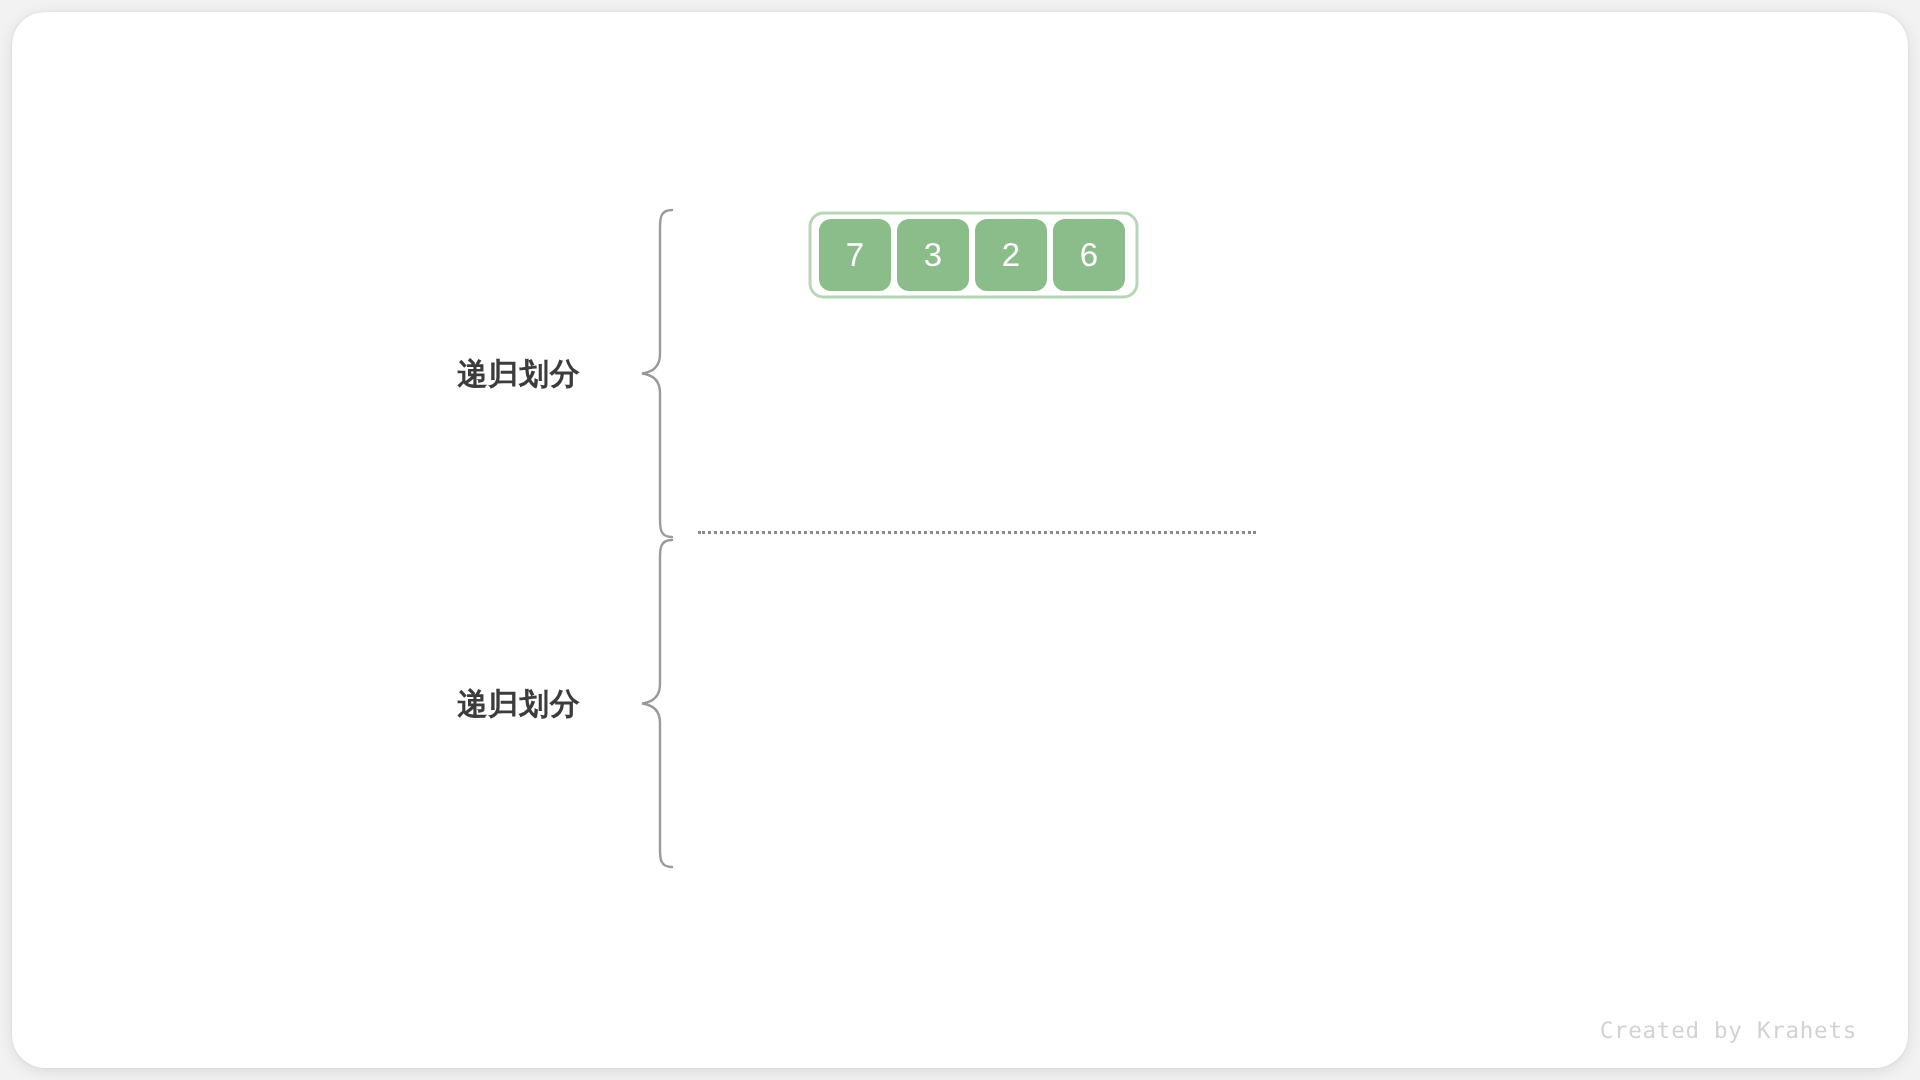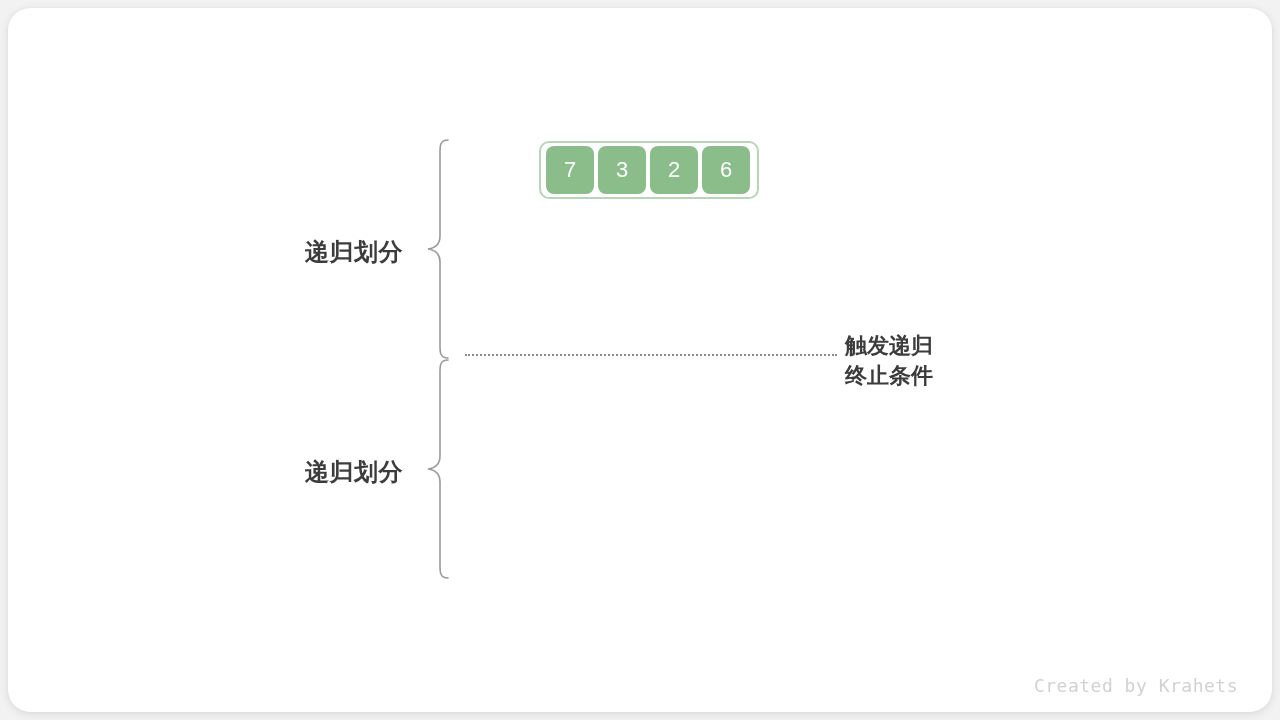--- a/index.html
+++ b/index.html
@@ -64,21 +64,21 @@
   
   .brace {
     position: absolute;
     left: 424px;
   }
   .brace svg { display: block; }
 
   
   .section-label {
     position: absolute;
-    font-size: 24px;
+    font-size: 20px;
     font-weight: bold;
     color: #3c3c3c;
     letter-spacing: 0.5px;
     white-space: nowrap;
   }
   #label-divide { left: 305px; top: 236px; }
   #label-merge  { left: 305px; top: 456px; }
 
   
   .dotted-line {
@@ -101,21 +101,21 @@
     line-height: 30px;
     white-space: nowrap;
   }
 
   
   .credit {
     position: absolute;
     right: 42px;
     bottom: 24px;
     font-family: "DejaVu Sans Mono", "Liberation Mono", monospace;
-    font-size: 18px;
+    font-size: 15px;
     color: #d2d2d2;
     letter-spacing: 0.5px;
     white-space: nowrap;
   }
 </style>
 </head>
 <body>
 
 <div id="stage">
 
@@ -138,20 +138,16 @@
     <svg width="28" height="222" viewBox="0 0 28 222" fill="none">
       <path d="M24 2 C16 2 16 8 16 14 L16 98 C16 106 12 110 4 111 C12 112 16 116 16 124 L16 208 C16 214 16 220 24 220" stroke="#9a9a9a" stroke-width="1.6" fill="none" stroke-linecap="round"></path>
     </svg>
   </div>
 
   <div class="section-label" id="label-divide">递归划分</div>
   <div class="section-label" id="label-merge">递归划分</div>
 
   <div class="dotted-line"></div>
 
-  <div class="annotation">
-    <div>触发递归</div>
-    <div>终止条件</div>
-  </div>
 
   <div class="credit">Created by Krahets</div>
 
 </div>
 
 </body></html>

